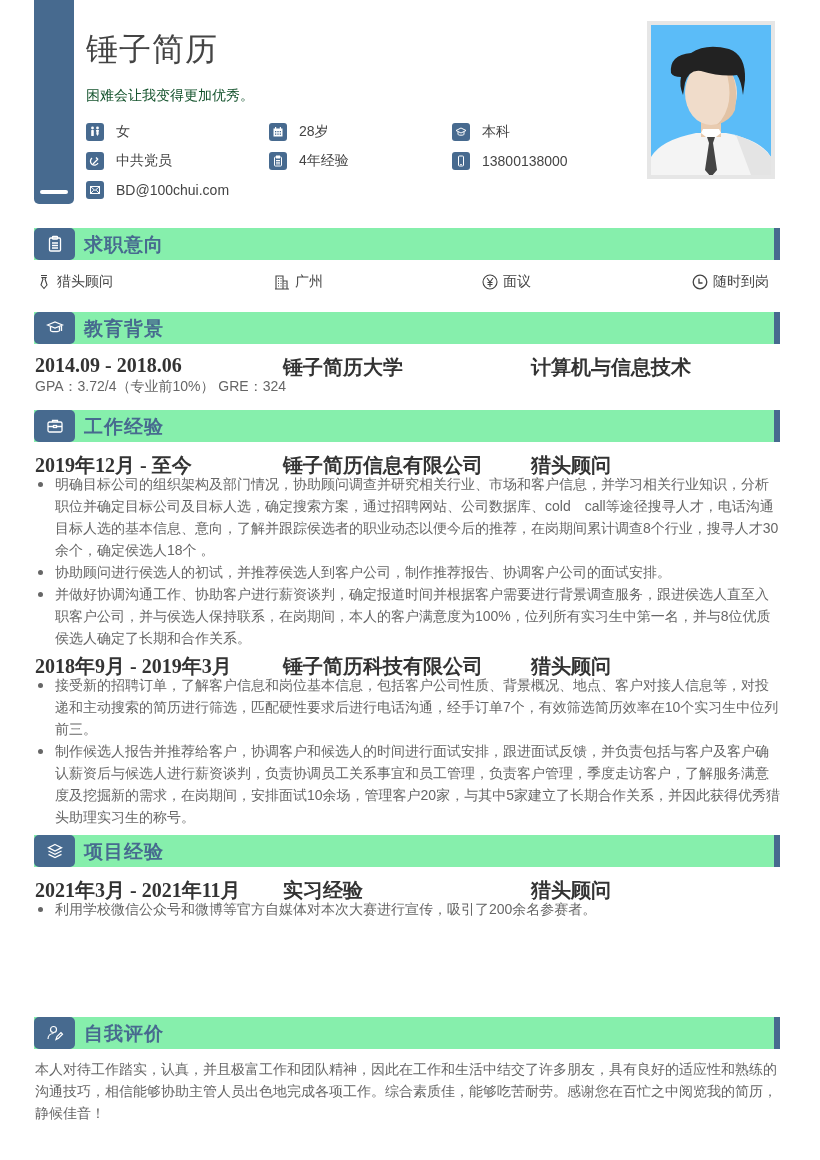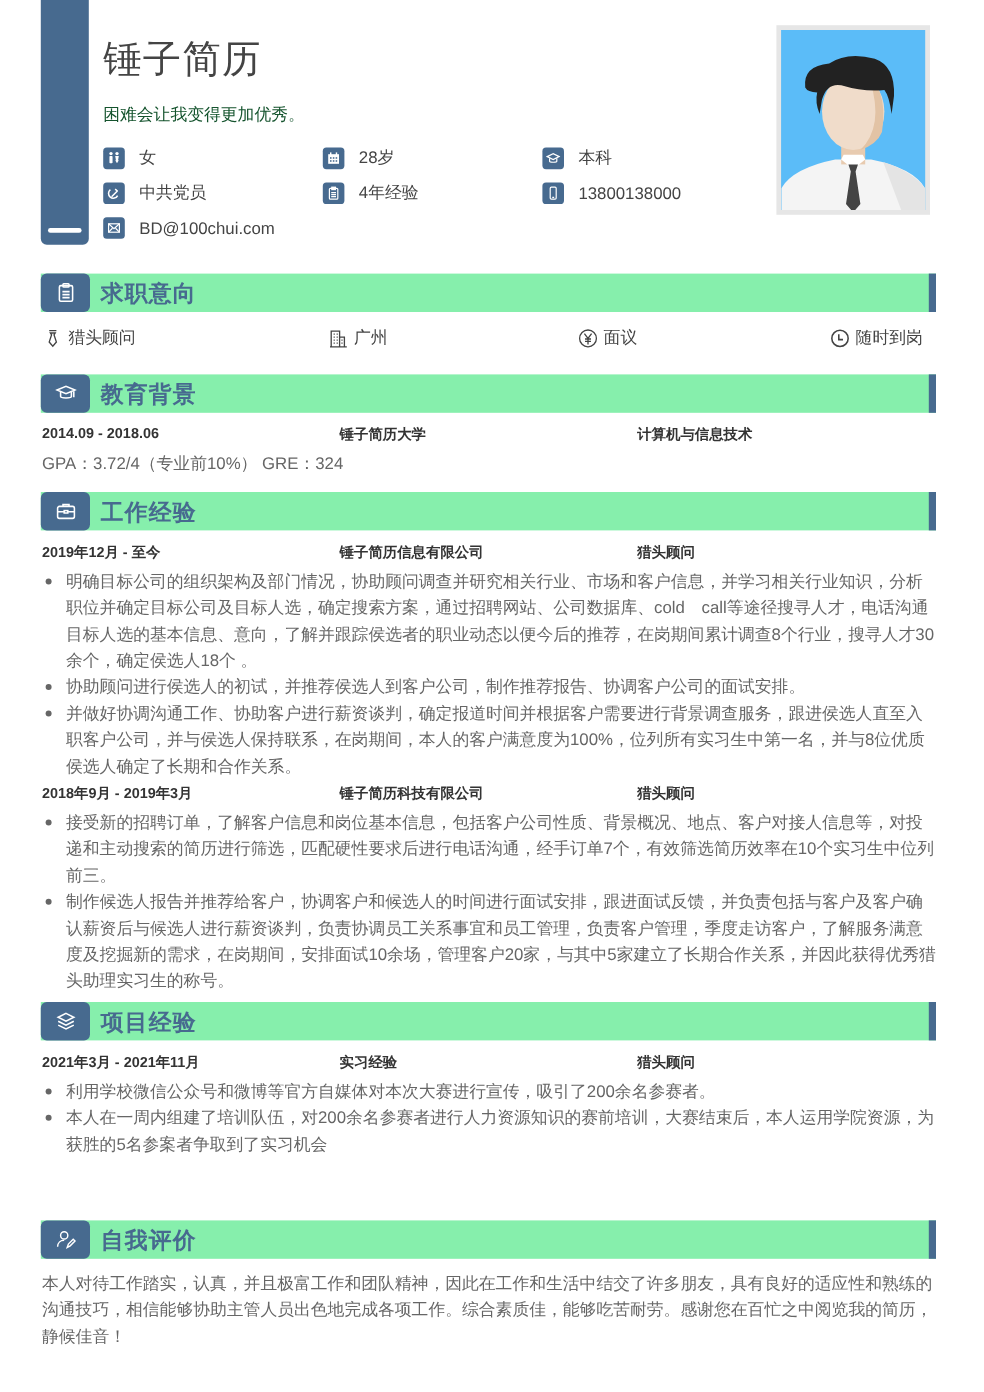--- a/index.html
+++ b/index.html
@@ -21,21 +21,21 @@
 
   .sec-head { position: absolute; left: 34px; width: 746px; height: 32px; background: #86efac; }
   .sec-head .ibox { position: absolute; left: 0; top: 0; width: 41px; height: 32px; background: #476a8f; border-radius: 5px; display: flex; align-items: center; justify-content: center; }
   .sec-head .ibox svg { width: 18px; height: 18px; }
   .sec-head .title { position: absolute; left: 50px; top: 4px; font-size: 19px; font-weight: bold; color: #476a8f; letter-spacing: 1px; }
   .sec-head .rbar { position: absolute; right: 0; top: 0; width: 6px; height: 32px; background: #476a8f; }
 
   .intent { position: absolute; top: 273px; font-size: 14px; color: #444; display: flex; align-items: center; }
   .intent svg { width: 16px; height: 16px; margin-right: 5px; }
 
-  .row-head { position: absolute; left: 35px; font-size: 12px; font-weight: bold; color: #333; height: 20px; width: 745px; }
+  .row-head { position: absolute; left: 35px; font-size: 20px; font-weight: bold; color: #333; height: 20px; width: 745px; font-family: Liberation Serif, serif; }
   .row-head span { position: absolute; top: 0; white-space: nowrap; }
   .row-head .c1 { left: 0; }
   .row-head .c2 { left: 248px; }
   .row-head .c3 { left: 496px; }
 
   .plain { position: absolute; left: 35px; font-size: 14px; color: #666; line-height: 22px; width: 745px; }
 
   ul.bul { position: absolute; left: 35px; width: 745px; list-style: none; font-size: 14px; color: #666; line-height: 22px; }
   ul.bul li { position: relative; padding-left: 20px; }
   ul.bul li::before { content: ""; position: absolute; left: 3px; top: 9px; width: 5px; height: 5px; border-radius: 50%; background: #666; }
@@ -242,21 +242,20 @@
   <div class="title">项目经验</div>
   <div class="rbar"></div>
 </div>
 <div class="row-head" style="top:877px">
   <span class="c1">2021年3月 - 2021年11月</span>
   <span class="c2">实习经验</span>
   <span class="c3">猎头顾问</span>
 </div>
 <ul class="bul" style="top:898px">
   <li>利用学校微信公众号和微博等官方自媒体对本次大赛进行宣传，吸引了200余名参赛者。</li>
-  <li>本人在一周内组建了培训队伍，对200余名参赛者进行人力资源知识的赛前培训，大赛结束后，本人运用学院资源，为获胜的5名参案者争取到了实习机会</li>
 </ul>
 
 <div class="sec-head" style="top:1017px">
   <div class="ibox">
       <svg viewBox="0 0 18 18" fill="none" stroke="#fff" stroke-width="1.2">
         <circle cx="7.5" cy="5.5" r="3"></circle>
         <path d="M2 15c0-3.5 2.5-5.5 5.5-5.5"></path>
         <path d="M10 15.5l1-2.8 4-4 1.5 1.5-4 4z"></path>
       </svg>
     </div>

